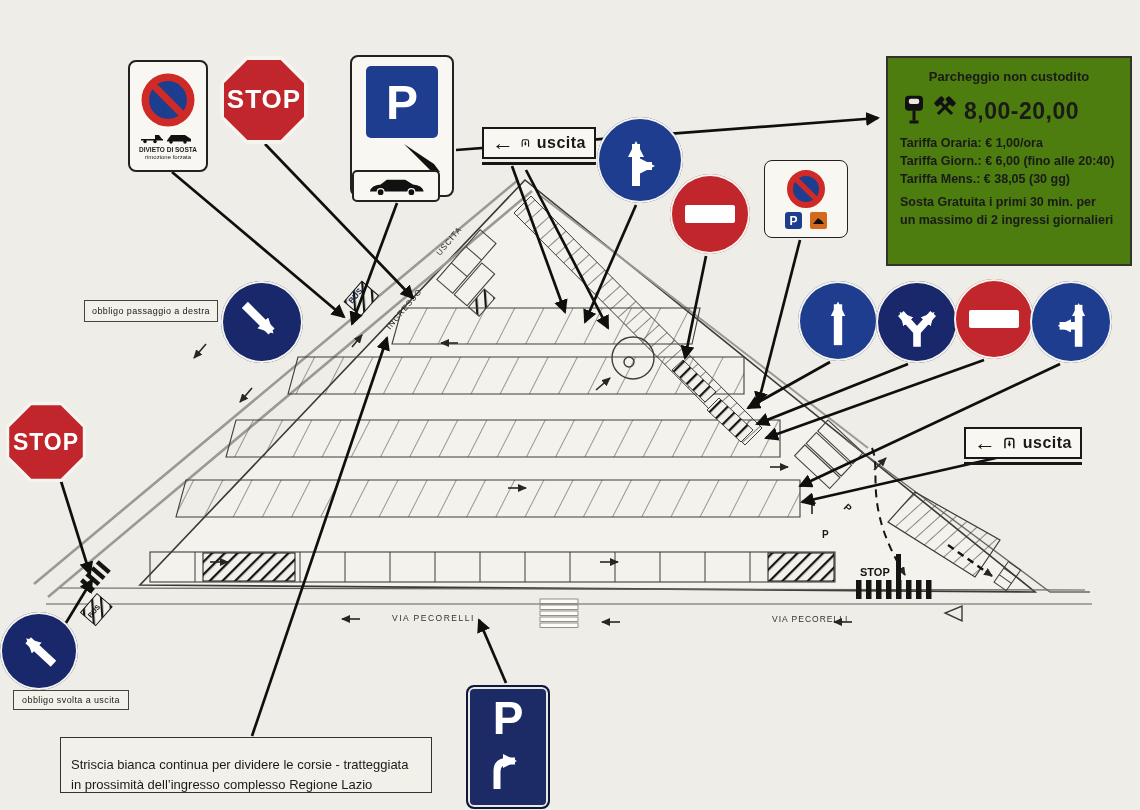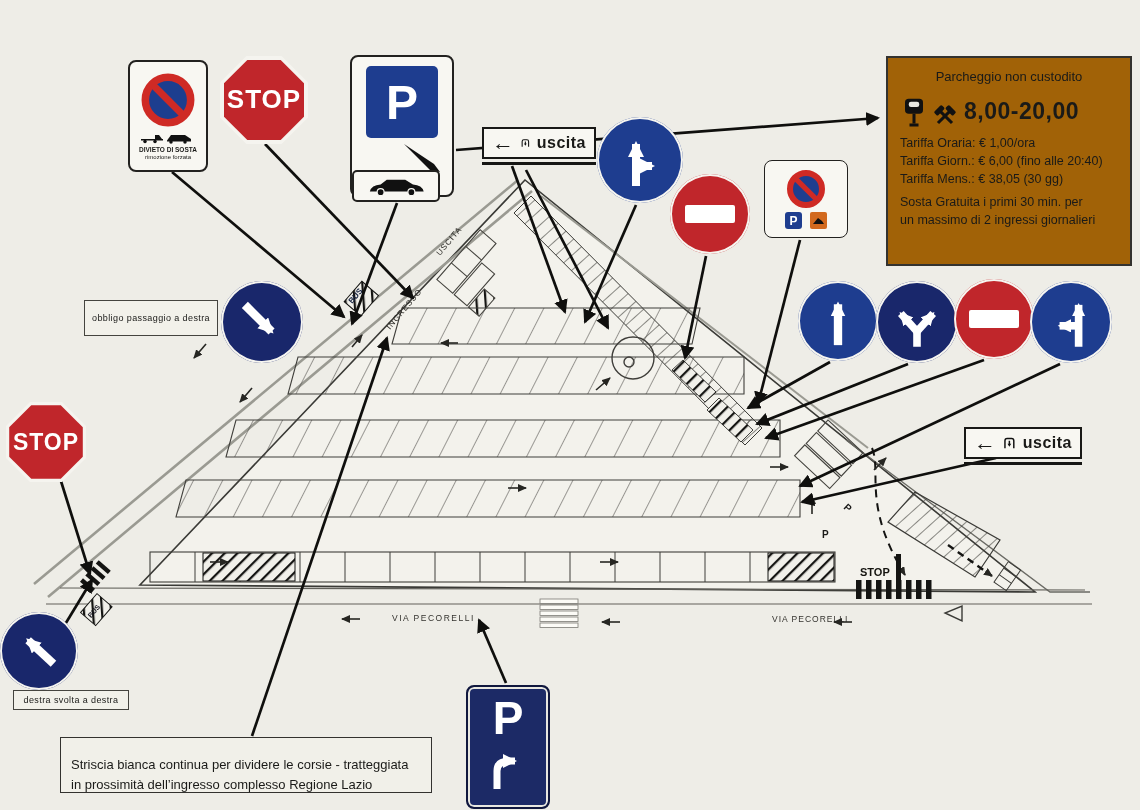--- a/index.html
+++ b/index.html
@@ -21,24 +21,24 @@
   .navy{background:#19276b;}
   .red-ring{background:#c0262b;}
   .noentry-bar{background:#fff;width:62%;height:22%;border-radius:2px;}
   
   .uscita{background:#f8f7f2;border:2px solid #181816;display:flex;align-items:center;gap:6px;
           padding:2px 8px;box-sizing:border-box;}
   .uscita .arr{font-size:22px;font-weight:bold;line-height:1;}
   .uscita .lbl{font-weight:bold;font-size:16px;letter-spacing:.5px;}
   .underline{height:3px;background:#161614;}
   
-  .info{background:#a16207;border:2px solid #33322f;padding:10px 12px;box-sizing:border-box;
-        font-size:12.5px;line-height:1.45;}
+  .info{background:#4d7c0f;border:2px solid #33322f;padding:10px 12px;box-sizing:border-box;
+        font-size:12.5px;line-height:1.45;font-weight:bold;}
   .info .t{text-align:center;font-size:13px;}
-  .info .hours{display:flex;align-items:flex-end;gap:6px;margin:8px 0 6px 2px;}
+  .info .hours{display:flex;align-items:flex-start;gap:6px;margin:8px 0 6px 2px;}
   .info .hours b{font-size:23px;letter-spacing:.5px;}
   .info .note{margin-top:4px;}
   
   .tagbox{background:#f2f1ea;border:1.3px solid #45443f;font-size:9px;display:flex;
           align-items:center;justify-content:center;letter-spacing:.4px;box-sizing:border-box;}
   .bigbox{background:#f1f0e9;border:1.6px solid #33322f;font-size:13px;line-height:1.5;
           padding:17px 10px;box-sizing:border-box;}
   .pletter{color:#fff;font-weight:bold;}
   .psign-bottom{background:#1c2a66;border:2px solid #10173d;border-radius:8px;
                 box-shadow:0 0 0 2px #e8e7e0 inset;display:flex;flex-direction:column;align-items:center;}
@@ -323,21 +323,21 @@
       </svg>
       <b>8,00-20,00</b>
     </div>
     <div>Tariffa Oraria:  €   1,00/ora</div>
     <div>Tariffa Giorn.:  €   6,00 (fino alle 20:40)</div>
     <div>Tariffa Mens.:  € 38,05 (30 gg)</div>
     <div class="note">Sosta Gratuita i primi 30 min. per</div>
     <div>un massimo di 2 ingressi giornalieri</div>
   </div>
 
-  <div class="abs tagbox" style="left:84px;top:300px;width:134px;height:36px">
+  <div class="abs tagbox" style="left:84px;top:300px;width:134px;height:22px">
     <span>obbligo passaggio a destra</span>
   </div>
   <div class="abs rnd navy" style="left:221px;top:281px;width:82px;height:82px">
     <svg width="80" height="80" viewBox="0 0 84 84">
       <defs>
           <marker id="wh2" markerUnits="userSpaceOnUse" markerWidth="20" markerHeight="18" refX="13" refY="8" orient="auto">
         <path d="M0,0 L16,8 L0,16 z" fill="#fff"></path>
           </marker>
         </defs>
       <path d="M24,24 L52,52" stroke="#fff" stroke-width="9" fill="none" marker-end="url(#wh2)"></path>
@@ -404,21 +404,21 @@
     <svg width="76" height="76" viewBox="0 0 84 84">
       <defs>
           <marker id="wh6" markerUnits="userSpaceOnUse" markerWidth="20" markerHeight="18" refX="13" refY="8" orient="auto">
         <path d="M0,0 L16,8 L0,16 z" fill="#fff"></path>
           </marker>
         </defs>
       <path d="M58,56 L30,30" stroke="#fff" stroke-width="9" fill="none" marker-end="url(#wh6)"></path>
     </svg>
   </div>
   <div class="abs tagbox" style="left:13px;top:690px;width:116px;height:20px">
-    <span>destra svolta a destra</span>
+    <span>obbligo svolta a uscita</span>
   </div>
 
   <div class="abs bigbox" style="left:60px;top:737px;width:372px;height:56px">
     <div>Striscia bianca continua per dividere le corsie - tratteggiata</div>
     <div>in prossimità dell’ingresso complesso Regione Lazio</div>
   </div>
 
   <div class="abs psign-bottom" style="left:466px;top:685px;width:80px;height:120px">
     <span class="pletter" style="font-size:46px;margin-top:4px">P</span>
     <svg width="54" height="46" viewBox="0 0 54 46">

